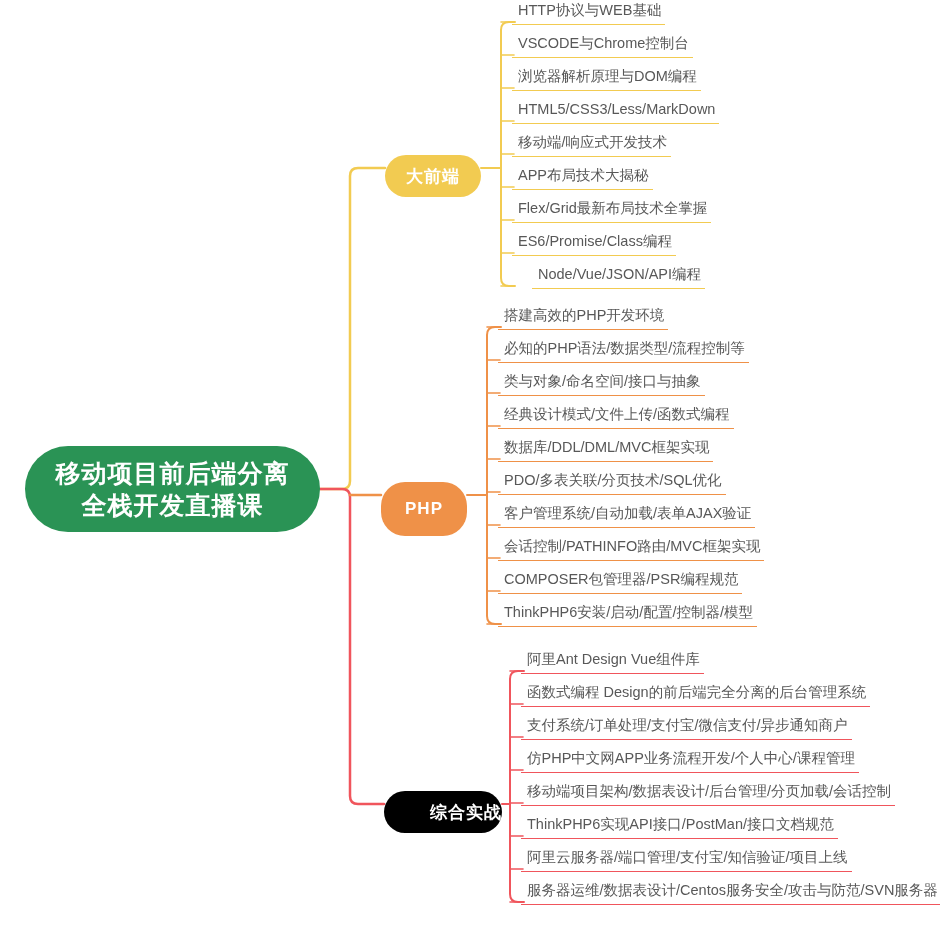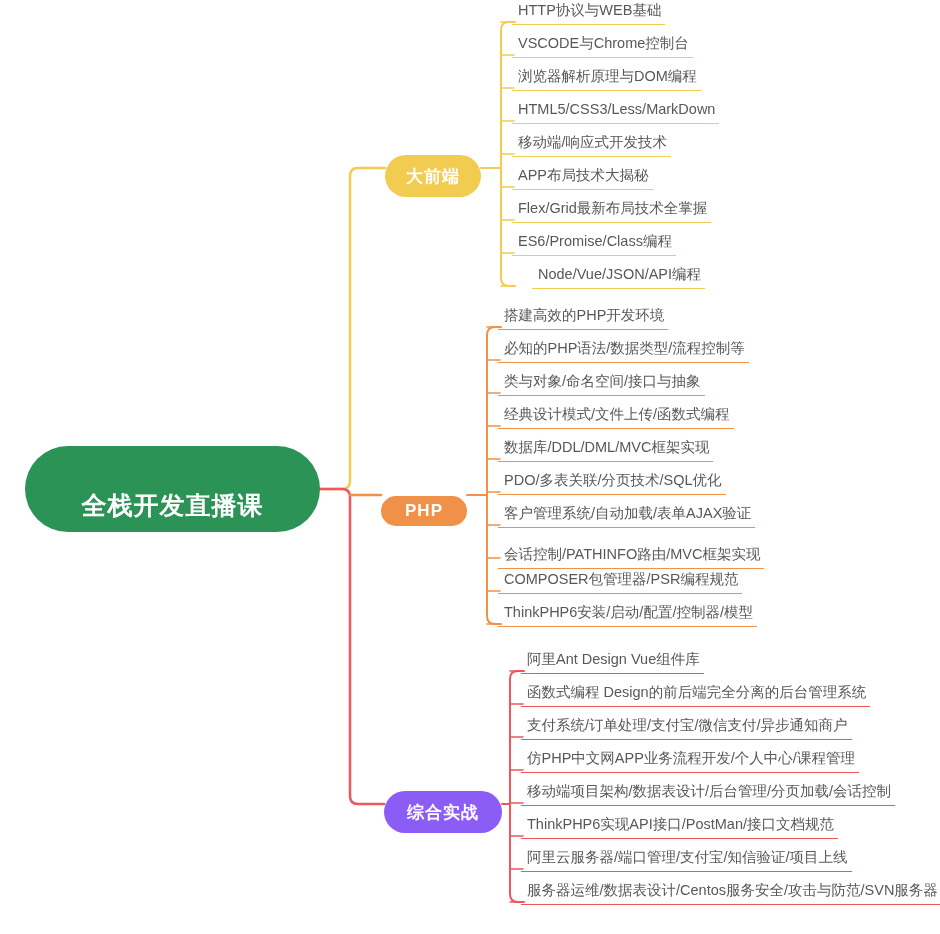--- a/index.html
+++ b/index.html
@@ -111,48 +111,48 @@
       <path d="M 510 671 H 523" fill="none" stroke="#F0555C" stroke-width="1.6" stroke-linecap="round" stroke-linejoin="round"></path>
       <path d="M 510 704 H 523" fill="none" stroke="#F0555C" stroke-width="1.6" stroke-linecap="round" stroke-linejoin="round"></path>
       <path d="M 510 737 H 523" fill="none" stroke="#F0555C" stroke-width="1.6" stroke-linecap="round" stroke-linejoin="round"></path>
       <path d="M 510 770 H 523" fill="none" stroke="#F0555C" stroke-width="1.6" stroke-linecap="round" stroke-linejoin="round"></path>
       <path d="M 510 803 H 523" fill="none" stroke="#F0555C" stroke-width="1.6" stroke-linecap="round" stroke-linejoin="round"></path>
       <path d="M 510 836 H 523" fill="none" stroke="#F0555C" stroke-width="1.6" stroke-linecap="round" stroke-linejoin="round"></path>
       <path d="M 510 869 H 523" fill="none" stroke="#F0555C" stroke-width="1.6" stroke-linecap="round" stroke-linejoin="round"></path>
       <path d="M 510 902 H 523" fill="none" stroke="#F0555C" stroke-width="1.6" stroke-linecap="round" stroke-linejoin="round"></path>
     </svg>
 <div class="root-node" style="left: 25px; top: 446px; width: 295px; height: 86px; background: rgb(42, 147, 85);">
-      <div><br><span>全栈开发直播课</span></div>
+      <div><span>移动项目前后端分离</span><br><span>全栈开发直播课</span></div>
     </div>
     <div class="branch-node" style="left: 385px; top: 147px; width: 96px; height: 42px; background: rgb(242, 203, 81);">
       <span>大前端</span>
     </div>
     <div class="leaf" style="left: 512px; top: 0px; border-bottom: 1.6px solid rgb(242, 203, 81);"><span>HTTP协议与WEB基础</span></div>
     <div class="leaf" style="left: 512px; top: 33px; border-bottom: 1.6px solid rgb(242, 203, 81);"><span>VSCODE与Chrome控制台</span></div>
     <div class="leaf" style="left: 512px; top: 66px; border-bottom: 1.6px solid rgb(242, 203, 81);"><span>浏览器解析原理与DOM编程</span></div>
     <div class="leaf" style="left: 512px; top: 99px; border-bottom: 1.6px solid rgb(242, 203, 81);"><span>HTML5/CSS3/Less/MarkDown</span></div>
     <div class="leaf" style="left: 512px; top: 132px; border-bottom: 1.6px solid rgb(242, 203, 81);"><span>移动端/响应式开发技术</span></div>
     <div class="leaf" style="left: 512px; top: 165px; border-bottom: 1.6px solid rgb(242, 203, 81);"><span>APP布局技术大揭秘</span></div>
     <div class="leaf" style="left: 512px; top: 198px; border-bottom: 1.6px solid rgb(242, 203, 81);"><span>Flex/Grid最新布局技术全掌握</span></div>
     <div class="leaf" style="left: 512px; top: 231px; border-bottom: 1.6px solid rgb(242, 203, 81);"><span>ES6/Promise/Class编程</span></div>
     <div class="leaf" style="left: 512px; top: 264px; border-bottom: 1.6px solid rgb(242, 203, 81); margin-left: 20px;"><span>Node/Vue/JSON/API编程</span></div>
-    <div class="branch-node" style="left: 381px; top: 488px; width: 86px; height: 30px; background: rgb(239, 145, 72);">
+    <div class="branch-node" style="left: 381px; top: 474px; width: 86px; height: 54px; background: rgb(239, 145, 72);">
       <span>PHP</span>
     </div>
     <div class="leaf" style="left: 498px; top: 305px; border-bottom: 1.6px solid rgb(239, 145, 72);"><span>搭建高效的PHP开发环境</span></div>
     <div class="leaf" style="left: 498px; top: 338px; border-bottom: 1.6px solid rgb(239, 145, 72);"><span>必知的PHP语法/数据类型/流程控制等</span></div>
     <div class="leaf" style="left: 498px; top: 371px; border-bottom: 1.6px solid rgb(239, 145, 72);"><span>类与对象/命名空间/接口与抽象</span></div>
     <div class="leaf" style="left: 498px; top: 404px; border-bottom: 1.6px solid rgb(239, 145, 72);"><span>经典设计模式/文件上传/函数式编程</span></div>
     <div class="leaf" style="left: 498px; top: 437px; border-bottom: 1.6px solid rgb(239, 145, 72);"><span>数据库/DDL/DML/MVC框架实现</span></div>
     <div class="leaf" style="left: 498px; top: 470px; border-bottom: 1.6px solid rgb(239, 145, 72);"><span>PDO/多表关联/分页技术/SQL优化</span></div>
     <div class="leaf" style="left: 498px; top: 503px; border-bottom: 1.6px solid rgb(239, 145, 72);"><span>客户管理系统/自动加载/表单AJAX验证</span></div>
-    <div class="leaf" style="left: 498px; top: 536px; border-bottom: 1.6px solid rgb(239, 145, 72); margin-top: 8px;"><span>会话控制/PATHINFO路由/MVC框架实现</span></div>
+    <div class="leaf" style="left: 498px; top: 536px; border-bottom: 1.6px solid rgb(239, 145, 72);"><span>会话控制/PATHINFO路由/MVC框架实现</span></div>
     <div class="leaf" style="left: 498px; top: 569px; border-bottom: 1.6px solid rgb(239, 145, 72);"><span>COMPOSER包管理器/PSR编程规范</span></div>
     <div class="leaf" style="left: 498px; top: 602px; border-bottom: 1.6px solid rgb(239, 145, 72);"><span>ThinkPHP6安装/启动/配置/控制器/模型</span></div>
-    <div class="branch-node" style="left: 384px; top: 783px; width: 118px; height: 42px; background: #8b5cf6;">
+    <div class="branch-node" style="left: 384px; top: 783px; width: 118px; height: 42px; background: #000000; justify-content: flex-end;">
       <span>综合实战</span>
     </div>
     <div class="leaf" style="left: 521px; top: 649px; border-bottom: 1.6px solid rgb(240, 85, 92);"><span>阿里Ant Design Vue组件库</span></div>
     <div class="leaf" style="left: 521px; top: 682px; border-bottom: 1.6px solid rgb(240, 85, 92);"><span>函数式编程 Design的前后端完全分离的后台管理系统</span></div>
     <div class="leaf" style="left: 521px; top: 715px; border-bottom: 1.6px solid rgb(240, 85, 92);"><span>支付系统/订单处理/支付宝/微信支付/异步通知商户</span></div>
     <div class="leaf" style="left: 521px; top: 748px; border-bottom: 1.6px solid rgb(240, 85, 92);"><span>仿PHP中文网APP业务流程开发/个人中心/课程管理</span></div>
     <div class="leaf" style="left: 521px; top: 781px; border-bottom: 1.6px solid rgb(240, 85, 92);"><span>移动端项目架构/数据表设计/后台管理/分页加载/会话控制</span></div>
     <div class="leaf" style="left: 521px; top: 814px; border-bottom: 1.6px solid rgb(240, 85, 92);"><span>ThinkPHP6实现API接口/PostMan/接口文档规范</span></div>
     <div class="leaf" style="left: 521px; top: 847px; border-bottom: 1.6px solid rgb(240, 85, 92);"><span>阿里云服务器/端口管理/支付宝/知信验证/项目上线</span></div>
     <div class="leaf" style="left: 521px; top: 880px; border-bottom: 1.6px solid rgb(240, 85, 92);"><span>服务器运维/数据表设计/Centos服务安全/攻击与防范/SVN服务器</span></div>

